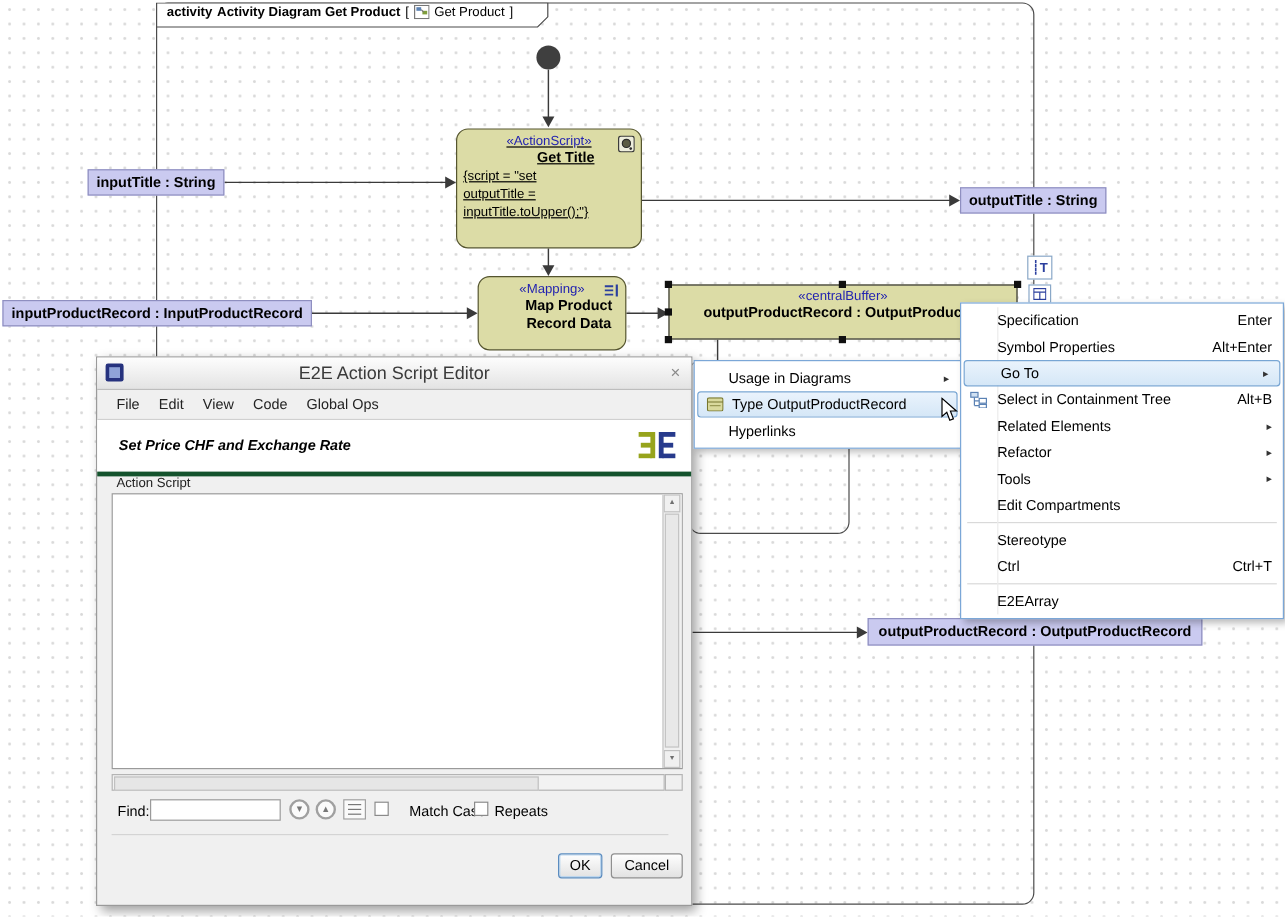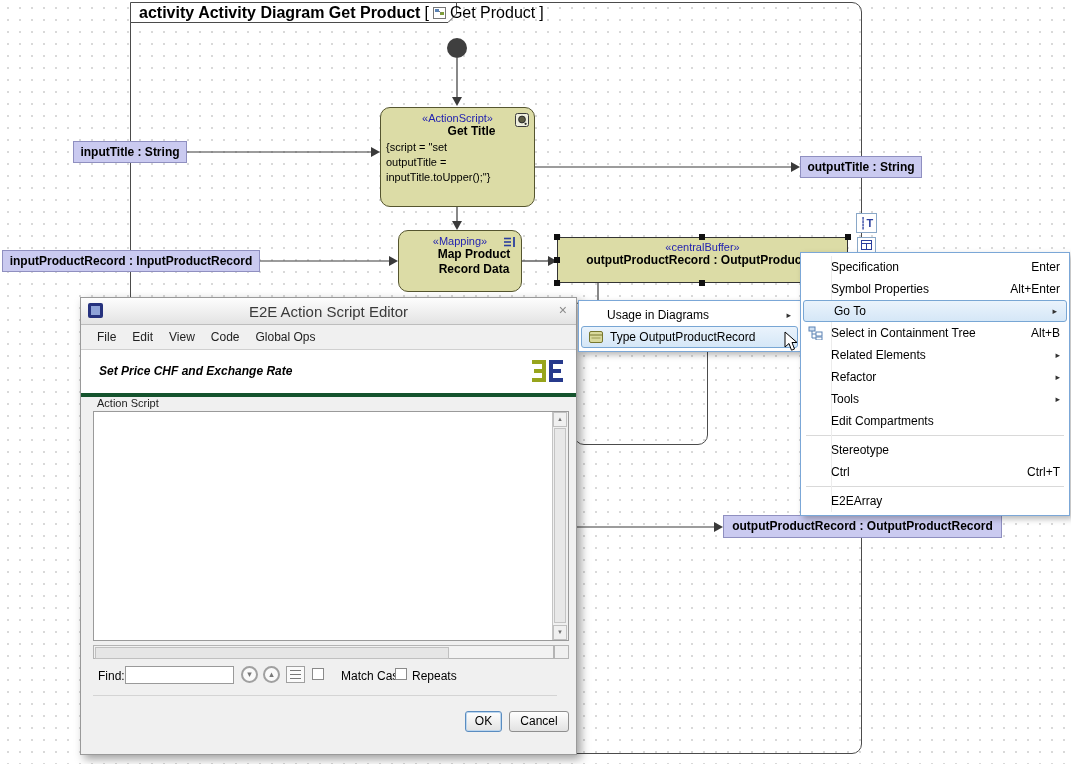--- a/index.html
+++ b/index.html
@@ -5,21 +5,21 @@
   html,body{margin:0;padding:0;background:#fff;}
   .canvas{position:relative;width:1071px;height:764px;overflow:hidden;
     font-family:"Liberation Sans",sans-serif;color:#000;
     background-color:#fff;
     background-image:radial-gradient(circle,#d9d9d9 1px,transparent 1.3px);
     background-size:12px 12px;background-position:2px 2px;}
   
   .frame{position:absolute;left:130px;top:2px;width:732px;height:752px;
     border:1px solid #4b4b4b;border-radius:10px;z-index:1;box-sizing:border-box;}
   .frame-tab{position:absolute;left:130px;top:2px;z-index:2;}
-  .frame-tab-text{position:absolute;left:139px;top:4px;z-index:3;font-size:16px;white-space:nowrap;
+  .frame-tab-text{position:absolute;left:139px;top:4px;z-index:3;font-size:11px;white-space:nowrap;
     display:flex;align-items:center;gap:4px;}
   .initial-node{position:absolute;left:447px;top:38px;width:20px;height:20px;border-radius:50%;
     background:#3f3f3f;z-index:3;}
   .node{position:absolute;background:#dcdca6;border:1px solid #55552f;border-radius:10px;
     box-sizing:border-box;text-align:center;z-index:3;}
   .node.square{border-radius:0;border-color:#333;}
   .stereotype{font-size:11px;color:#2323b0;padding-top:4px;}
   .node-name{font-weight:bold;font-size:12px;line-height:15px;white-space:pre-line;margin-left:28px;}
   .script-text{font-size:11px;text-align:left;padding:1px 3px 0 5px;white-space:pre-line;line-height:15px;}
   .badge{position:absolute;right:5px;top:5px;}
@@ -127,21 +127,21 @@
       <rect x="2" y="2" width="4" height="3" fill="#5b82b4"></rect>
       <rect x="7" y="5" width="4" height="3" fill="#7f9e3a"></rect>
       <line x1="6" y1="4" x2="8" y2="6" stroke="#777" stroke-width="1"></line>
     </svg>
     <span>Get Product</span>
     <span>]</span>
   </div>
 
   <div class="initial-node"></div>
 
-  <div class="node" style="left:380px;top:107px;width:155px;height:100px;">
+  <div class="node" style="left:380px;top:107px;width:155px;height:100px;text-decoration:underline;">
     <div class="stereotype">«ActionScript»</div>
     <svg class="badge" width="14" height="14" viewBox="0 0 14 14">
       <rect x="0.5" y="0.5" width="13" height="13" rx="2" fill="#eeeedd" stroke="#3c3c3c"></rect>
       <circle cx="7" cy="6.5" r="3.4" fill="#5c5c44" stroke="#2c2c2c"></circle>
       <circle cx="10.6" cy="10.8" r="1.1" fill="#2c2c2c"></circle>
     </svg>
     <div class="node-name">Get Title</div>
     <div class="script-text">{script = "set
 outputTitle =
 inputTitle.toUpper();"}</div>
@@ -258,20 +258,24 @@
     <div class="menu-item hl">
       <span class="mi-icon">
         <svg width="14" height="12" viewBox="0 0 14 12">
           <rect x="0.5" y="0.5" width="13" height="11" rx="1.5" fill="#d9d99c" stroke="#77772f"></rect>
           <line x1="0.5" y1="4" x2="13.5" y2="4" stroke="#77772f"></line>
           <line x1="2.5" y1="7" x2="11.5" y2="7" stroke="#9a9a55"></line>
         </svg>
       </span>
       <span class="mi-label">Type OutputProductRecord</span>
     </div>
+    <div class="menu-item">
+      <span class="mi-icon"></span>
+      <span class="mi-label">Hyperlinks</span>
+    </div>
   </div>
 
   <div class="menu" style="left:800px;top:252px;width:270px;">
     <div class="gutter-line"></div>
     <div class="menu-item">
       <span class="mi-icon"></span>
       <span class="mi-label">Specification</span>
       <span class="mi-shortcut">Enter</span>
     </div>
     <div class="menu-item">

